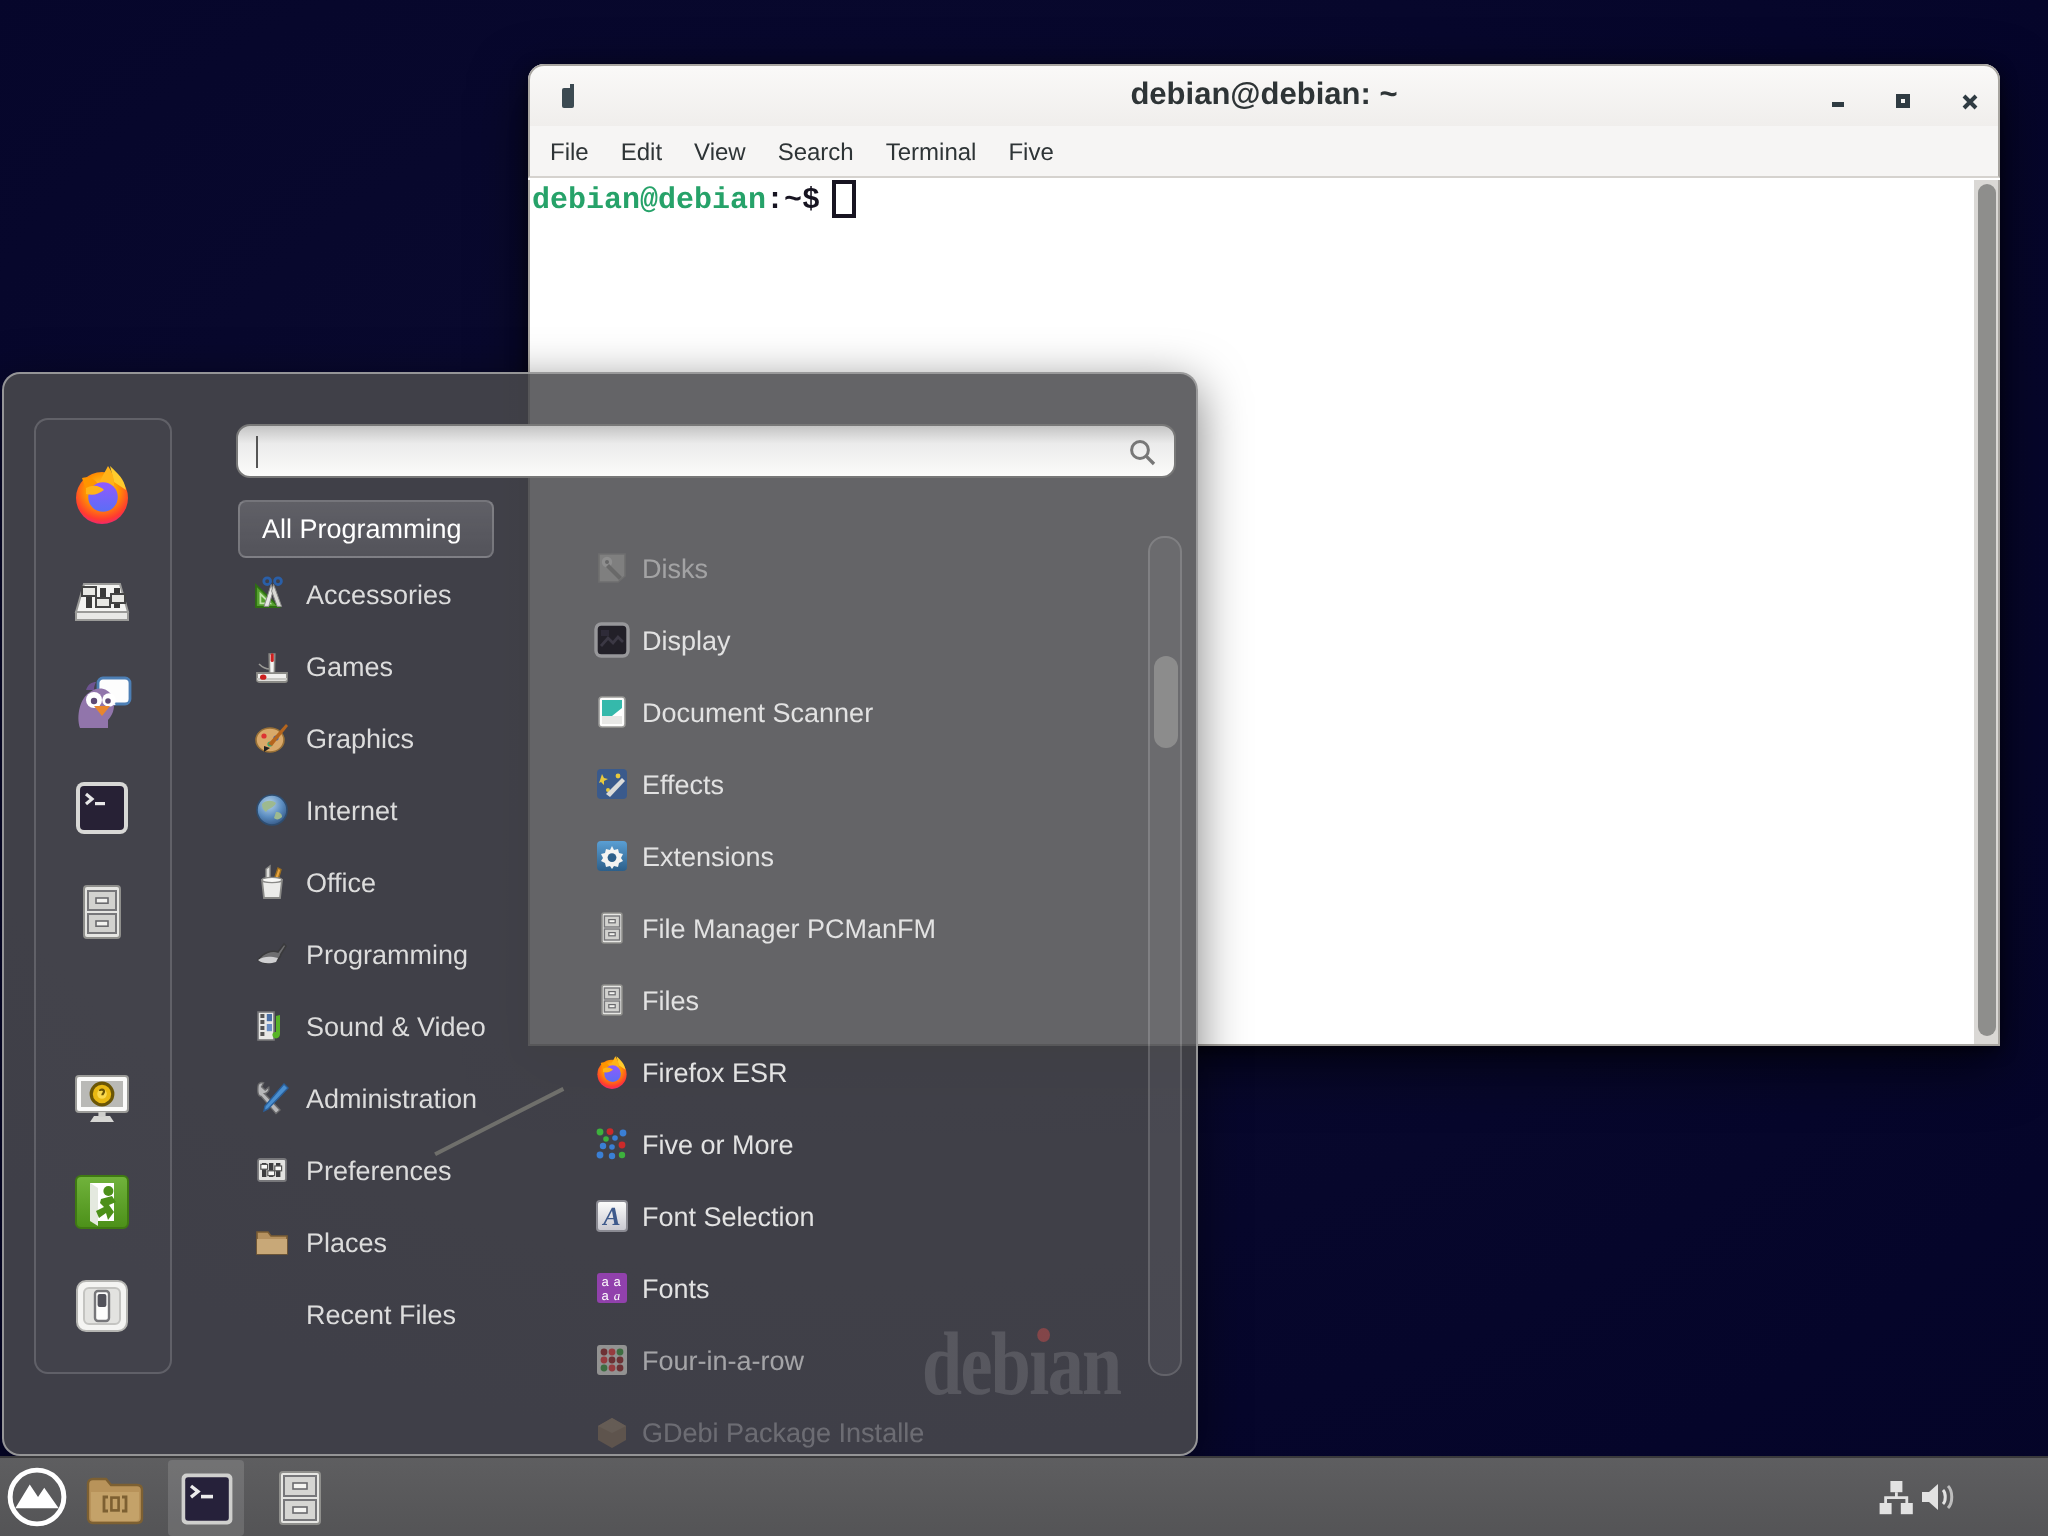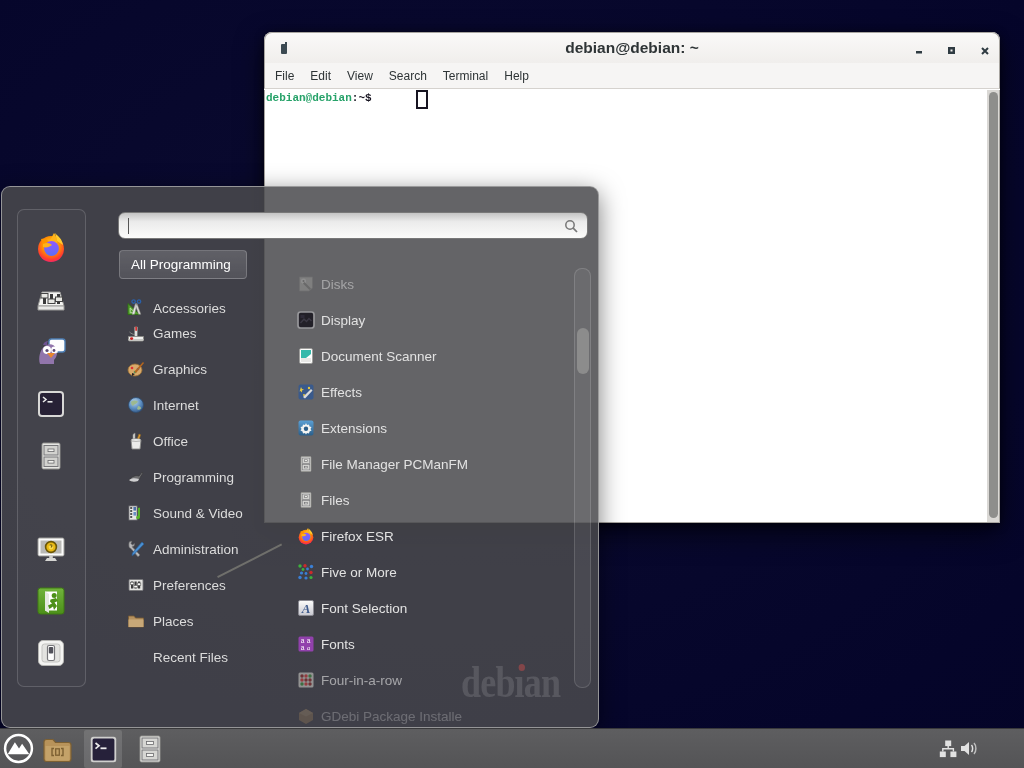--- a/index.html
+++ b/index.html
@@ -37,21 +37,21 @@
     display:flex; align-items:center; padding-left:2px;
     font-size:12px; color:#2e3436;
   }
   #term .menubar span { padding:0 8px; }
   #term .content {
     position:absolute; left:0; top:58px; right:0; bottom:0;
     background:#ffffff; border-left:1px solid #a8a5a0; border-right:1px solid #a8a5a0; border-bottom:1px solid #a8a5a0;
   }
   #term .prompt {
     position:absolute; left:2px; top:2px;
-    font-family:"Liberation Mono", monospace; font-size:11px; font-weight:bold;
+    font-family:"Liberation Mono", monospace; font-size:15px; font-weight:bold;
     color:#171421; white-space:pre;
   }
   #term .prompt .green { color:#26a269; }
   #term .cursor {
     position:absolute; left:152px; top:0px; width:12px; height:19px;
     border:2px solid #171421; background:#fff;
   }
   #term .scroll {
     position:absolute; right:1px; top:58px; width:12px; bottom:1px;
     background:#dad8d5;
@@ -135,21 +135,21 @@
     <svg class="wbtn" style="left:716px" width="8" height="8">
         <path d="M1 1 L7 7 M7 1 L1 7" stroke="#2f3b42" stroke-width="2"></path>
       </svg>
   </div>
   <div class="menubar">
     <span>File</span>
       <span>Edit</span>
       <span>View</span>
       <span>Search</span>
       <span>Terminal</span>
-      <span>Help</span>
+      <span>Five</span>
   </div>
   <div style="position:absolute; left:0; top:58px; right:0; bottom:0;">
     <div class="prompt"><span class="green">debian@debian</span>:~$</div>
     <div class="cursor"></div>
   </div>
   <div class="scroll">
       <div class="thumb"></div>
     </div>
 </div>
 
@@ -256,21 +256,21 @@
   </div>
   <div class="searchbox">
     <div class="caret"></div>
     <svg style="position:absolute; right:8px; top:6px;" width="15" height="15" viewBox="0 0 15 15">
         <circle cx="6" cy="6" r="4.2" fill="none" stroke="#777" stroke-width="1.5"></circle>
         <line x1="9.2" y1="9.2" x2="13" y2="13" stroke="#777" stroke-width="1.7"></line>
       </svg>
   </div>
   <div class="allapps">All Programming</div>
 
-  <div class="cat" style="top:103px">
+  <div class="cat" style="top:92px">
     <svg viewBox="0 0 18 18">
       <path d="M1 15.5 L12.5 15.5 L1 4.5 Z" fill="#55a02e" stroke="#2e6e12" stroke-width="0.9"></path>
       <path d="M3.2 13.7 L8 13.7 L3.2 9 Z" fill="none" stroke="#bfe3a8" stroke-width="0.9"></path>
       <path d="M8.6 4.2 L5 15.2 L7.4 15.2 L9.5 7.5 Z" fill="#e8e8e6" stroke="#8a8a88" stroke-width="0.5"></path>
       <path d="M9.8 4.2 L13.8 15.2 L11.6 15.2 L8.8 7.5 Z" fill="#d8d8d4" stroke="#8a8a88" stroke-width="0.5"></path>
       <circle cx="6.6" cy="2.6" r="1.7" fill="none" stroke="#2a5fa8" stroke-width="1.4"></circle>
       <circle cx="12" cy="2.6" r="1.7" fill="none" stroke="#2a5fa8" stroke-width="1.4"></circle>
     </svg>Accessories</div>
   <div class="cat" style="top:128px">
     <svg viewBox="0 0 18 18">

